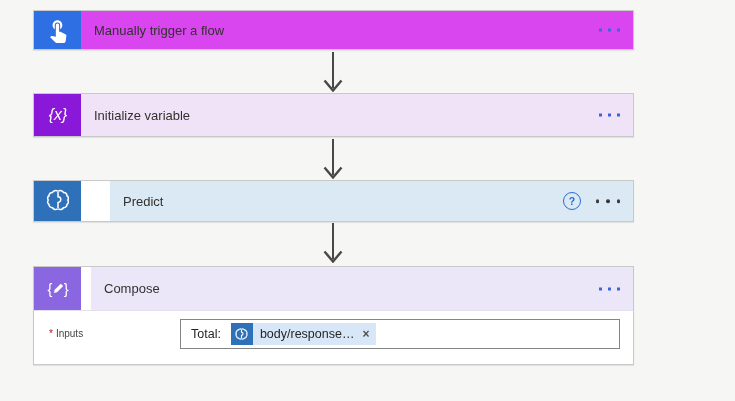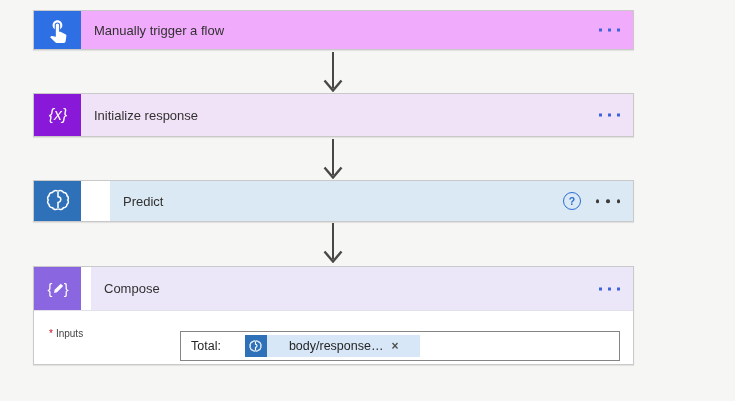--- a/index.html
+++ b/index.html
@@ -15,43 +15,43 @@
   .card1{top:10px;height:40px;}
   .card2{top:93px;height:44px;}
   .card3{top:180px;height:42px;}
   .card4{top:266px;height:99px;}
   .card4 .card-row{flex:0 0 43px;}
 
   .tile-blue{background:#2e6fe4;}
   .tile-purple{background:#8a18d8;}
   .tile-aiblue{background:#2e71b8;}
   .tile-violet{background:#8a66e0;}
-  .bg-lightblue1{background:#f0abfc;}
+  .bg-lightblue1{background:#d946ef;}
   .bg-lavender1{background:#f0e3f8;}
   .bg-lightblue2{background:#dbe9f5;margin-left:29px;}
   .bg-lavender2{background:#ece6f9;margin-left:10px;}
 
   .dots{position:absolute;right:13px;top:50%;transform:translateY(-50%);display:flex;gap:6px;cursor:pointer;}
   .dots i{display:block;width:3px;height:3px;background:#3d64dc;}
   .dots.dark{gap:7px;}
   .dots.dark i{width:3.5px;height:3.5px;background:#3b3a39;border-radius:50%;}
 
   .help{position:absolute;right:52px;top:50%;transform:translateY(-50%);width:16px;height:16px;
         border:1.5px solid #2a6ed1;border-radius:50%;color:#2a6ed1;font-size:10.5px;font-weight:bold;
         display:flex;align-items:center;justify-content:center;cursor:pointer;}
 
   .compose-body{flex:1;background:#fff;position:relative;border-top:1px solid #e2e0ea;}
   .inputs-label{position:absolute;left:15px;top:17px;font-size:10px;color:#454442;}
   .req{color:#c50f1f;margin-right:3px;}
-  .input-field{position:absolute;left:146px;top:20px;width:440px;height:30px;box-sizing:border-box;
-               background:#fff;border:1px solid #858585;display:flex;align-items:center;gap:24px;padding:0 6px 0 10px;}
+  .input-field{position:absolute;left:146px;top:8px;width:440px;height:30px;box-sizing:border-box;
+               background:#fff;border:1px solid #858585;display:flex;align-items:center;gap:10px;padding:0 6px 0 10px;}
   .prefix{font-size:12.5px;color:#252525;}
   .chip{display:flex;align-items:stretch;height:22px;cursor:pointer;}
   .chip-icon{width:22px;background:#2e71b8;display:flex;align-items:center;justify-content:center;}
-  .chip-label{display:flex;align-items:center;background:#d7e7f8;padding:0 22px;gap:8px;font-size:12.5px;color:#252525;}
+  .chip-label{display:flex;align-items:center;background:#d7e7f8;padding:0 7px;gap:8px;font-size:12.5px;color:#252525;}
   .chip-x{font-size:12px;color:#4f4f4f;font-weight:bold;line-height:1;cursor:pointer;}
 
   .arrow{position:absolute;left:322px;width:22px;height:40px;}
 
   .tooltip{position:absolute;left:318px;top:357px;height:26px;box-sizing:border-box;background:#fff;
            border:1.5px solid #565656;display:flex;align-items:center;padding:0 7px;
            font-size:11.5px;color:#333;white-space:nowrap;z-index:5;}
 </style>
 </head>
 <body>
@@ -82,21 +82,21 @@
   </svg>
 
   <div class="card card2">
     <div class="card-row">
       <div class="icon-tile tile-purple">
         <svg width="28" height="28" viewBox="0 0 24 24">
           <text x="12" y="16.5" text-anchor="middle" font-size="13.5" font-style="italic" fill="#fff">{x}</text>
         </svg>
       </div>
       <div class="title-area bg-lavender1">
-        <span>Initialize response</span>
+        <span>Initialize variable</span>
         <span class="dots">
             <i></i>
             <i></i>
             <i></i>
           </span>
       </div>
     </div>
   </div>
 
   <svg class="arrow" style="top:139px">

